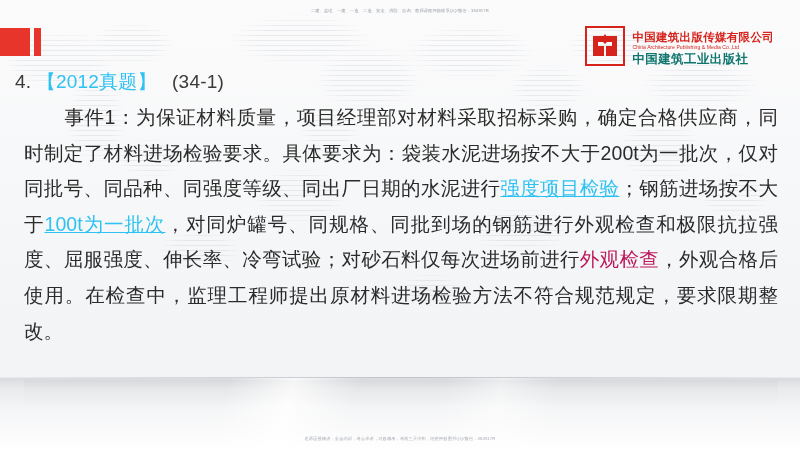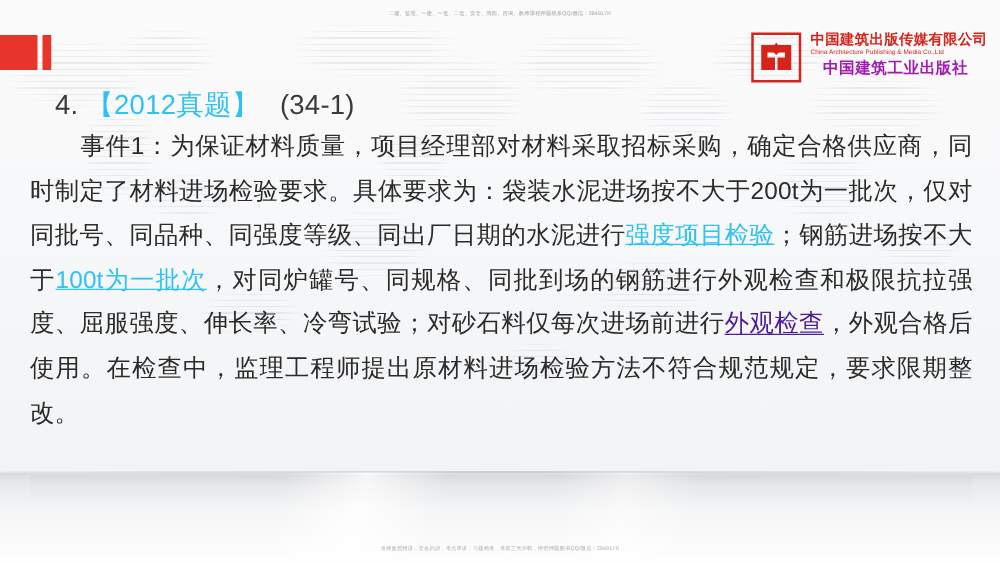--- a/index.html
+++ b/index.html
@@ -126,23 +126,23 @@
     color: #9aa0a6;
     white-space: nowrap;
     transform: scale(1);
   }
   .micro-header { top: 8px; }
   .micro-footer { top: 436px; color: #a7acb2; }
 
   
   .logo-block {
     position: absolute;
-    right: 10px; top: 26px;
-    display: flex;
-    align-items: flex-start;
+    right: 26px; top: 26px;
+    display: flex;
+    align-items: flex-end;
     gap: 7px;
   }
   .logo-mark {
     width: 40px; height: 40px;
     border: 2.5px solid #d6231c;
     display: flex;
     align-items: center;
     justify-content: center;
     box-sizing: border-box;
   }
@@ -161,38 +161,37 @@
   }
   .logo-en {
     font-size: 5.1px;
     color: #d6231c;
     letter-spacing: .05px;
     white-space: nowrap;
     margin: 1px 0 1px 0;
   }
   .logo-cn2 {
     font-size: 12.5px;
-    color: #a21caf;
+    color: #0f766e;
     font-weight: 700;
     font-family: "DejaVu Serif", serif;
     letter-spacing: .4px;
     white-space: nowrap;
-    margin-left: 10px;
   }
 
   
   .content {
     position: absolute;
     left: 0; top: 0;
     width: 800px; height: 378px;
   }
   .slide-title {
     position: absolute;
-    left: 44px; top: 69px;
-    font-size: 22px;
+    left: 15px; top: 69px;
+    font-size: 19px;
     color: #3a3a3a;
     white-space: nowrap;
     letter-spacing: .2px;
   }
   .slide-title .cyan {
     color: #2ec2f2;
   }
   .slide-title .num-suffix {
     color: #3a3a3a;
     margin-left: 10px;
@@ -203,21 +202,21 @@
     left: 24px; top: 100px;
     width: 754px;
     font-size: 19.5px;
     line-height: 35.6px;
     color: #2b2b2b;
     text-align: justify;
     letter-spacing: .1px;
   }
   .body-block .indent { display: inline-block; width: 40px; }
   .hl { color: #2ec2f2; text-decoration: underline; }
-  .hl-u { color: #4c1d95; text-decoration: underline; text-underline-offset: 2px; }
+  .hl-u { color: #be185d; text-underline-offset: 2px; }
 
   
   .reflection {
     position: absolute;
     left: 24px; top: 380px;
     width: 754px; height: 26px;
     opacity: .06;
     background: linear-gradient(180deg, rgba(60,60,60,.5), rgba(60,60,60,0));
     pointer-events: none;
   }

